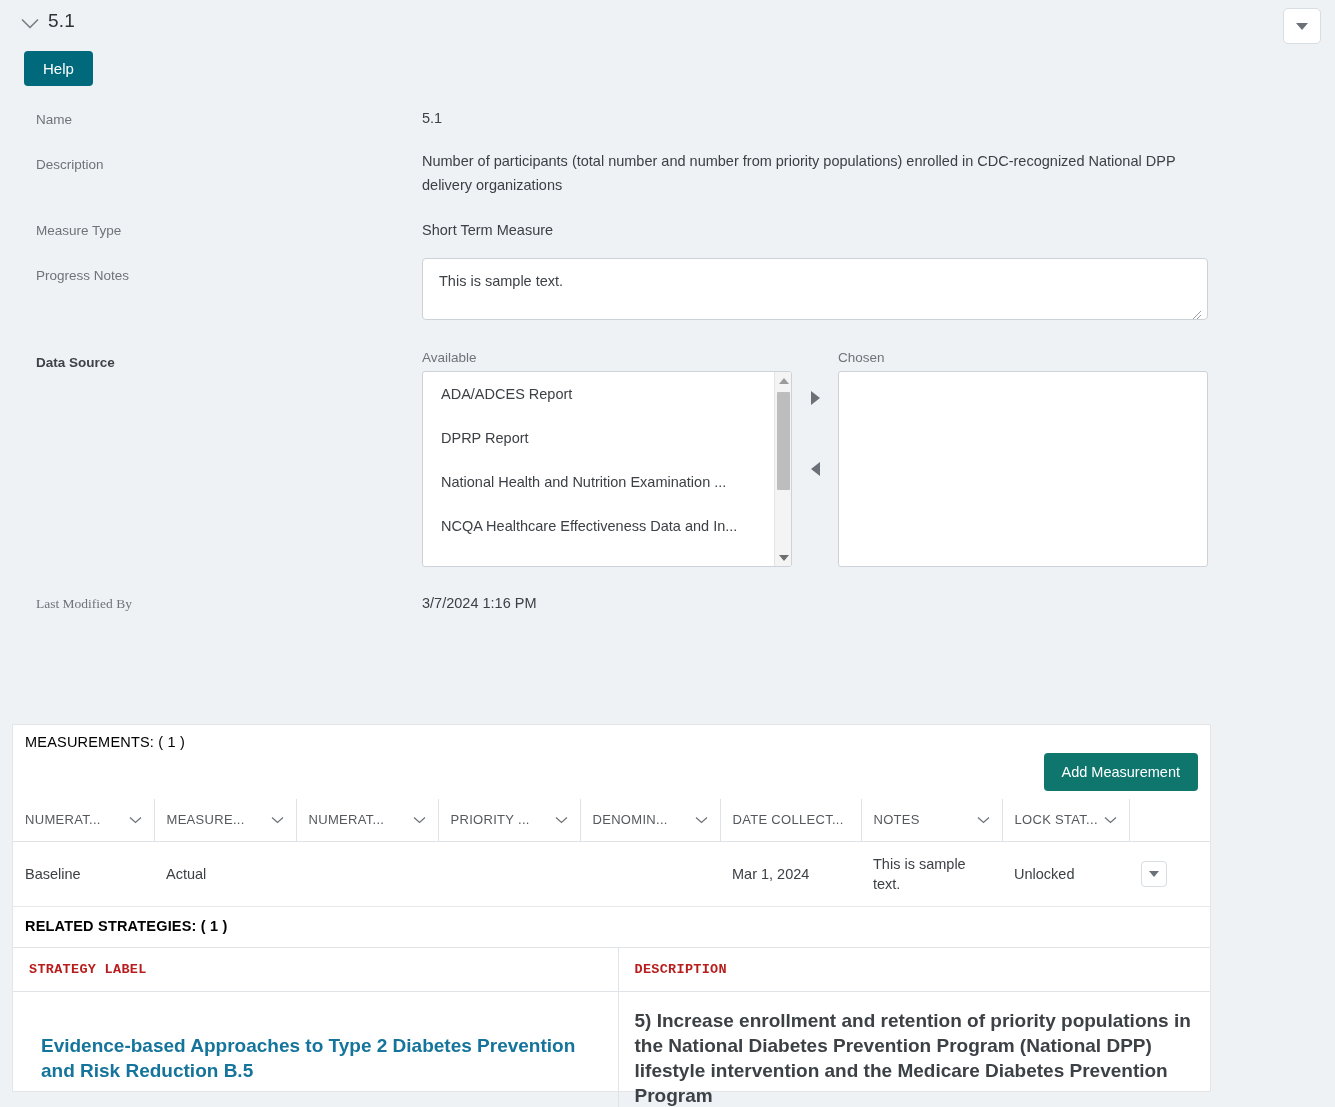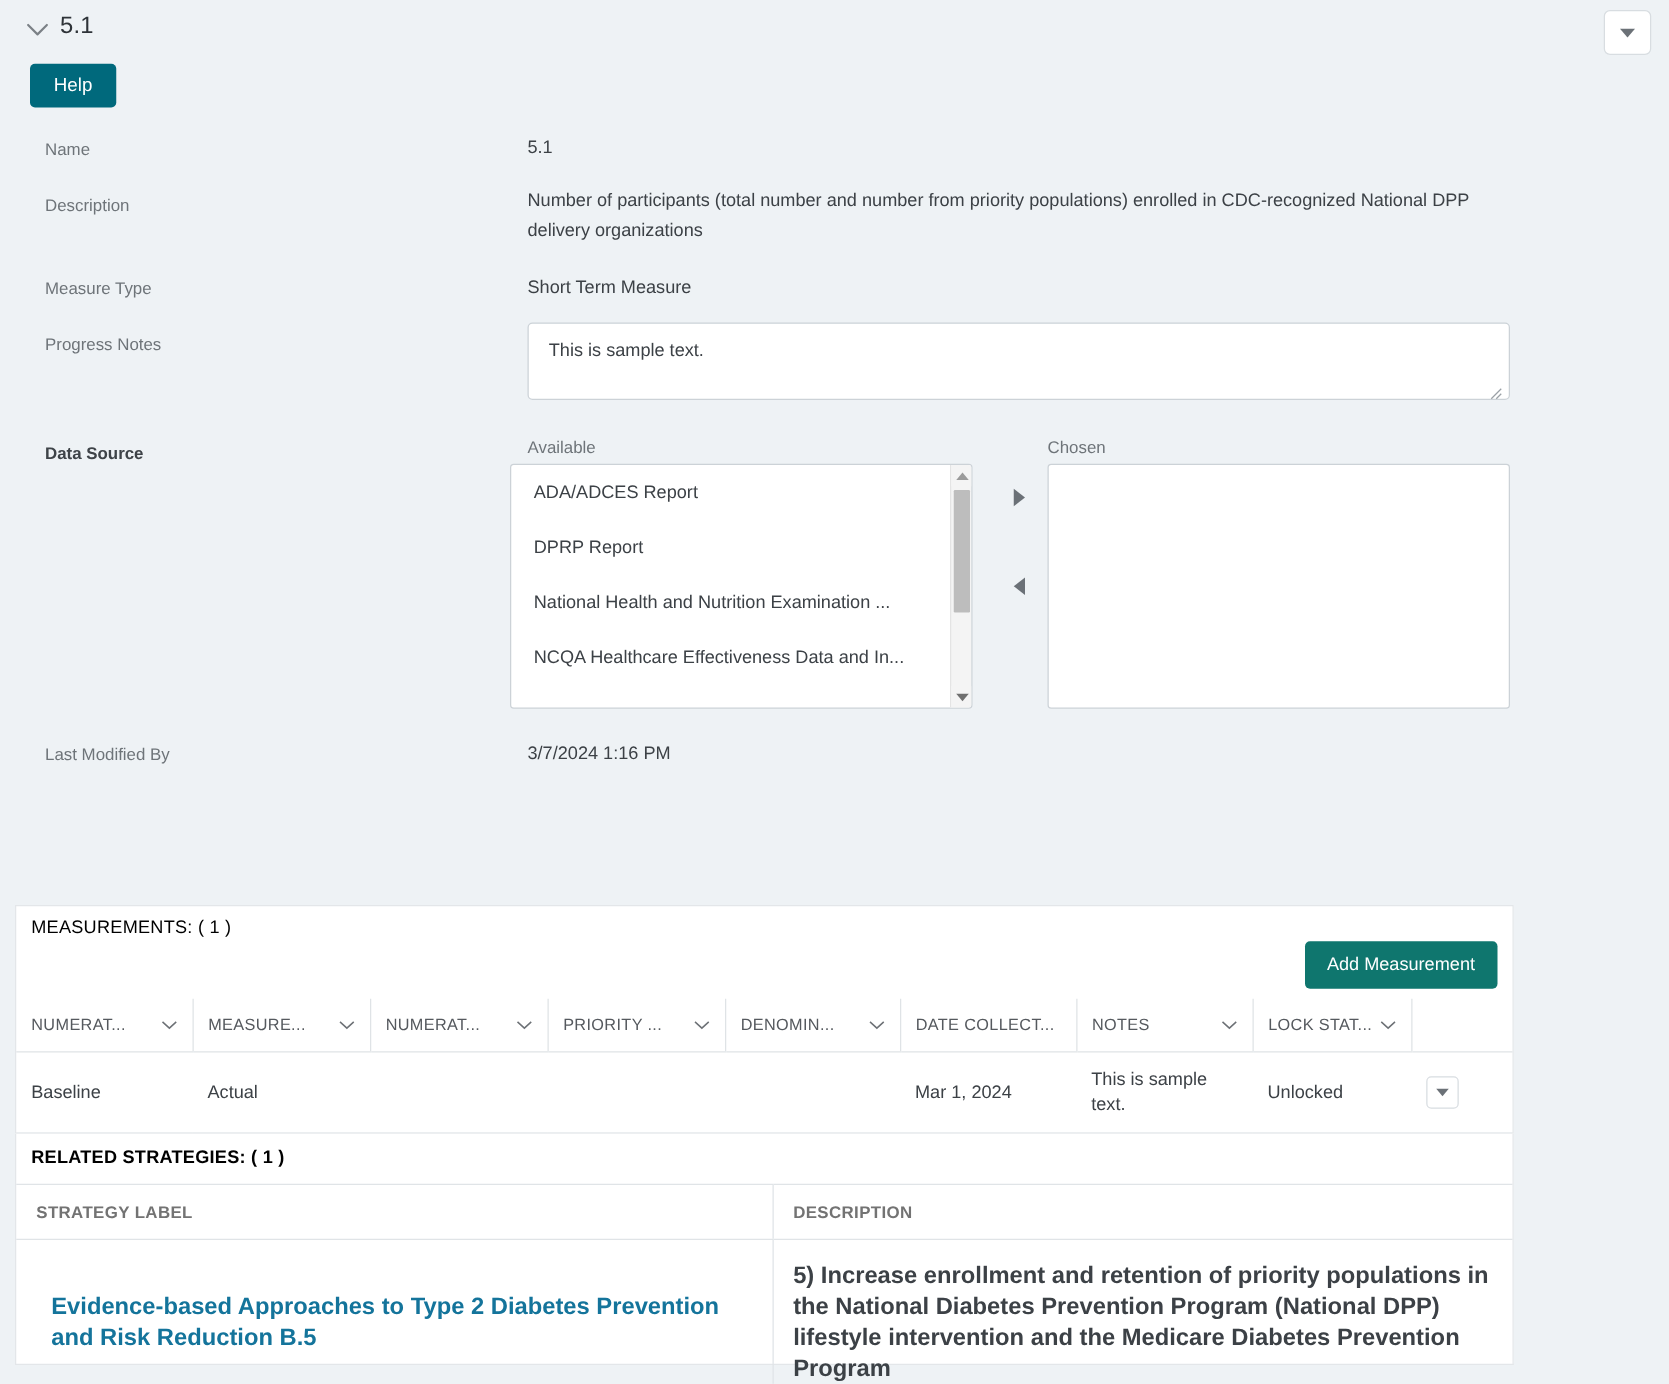--- a/index.html
+++ b/index.html
@@ -88,21 +88,21 @@
   
   .dual { position: absolute; left: 0; width: 1335px; }
   .dl-cap {
     position: absolute; font-size: 13.5px; color: #6e7479;
   }
   .listbox {
     position: absolute; background: #fff;
     border: 1px solid #ccd2d7; border-radius: 3px;
     overflow: hidden;
   }
-  .lb-available { left: 408px; top: 26px; width: 370px; height: 196px; }
+  .lb-available { left: 422px; top: 26px; width: 370px; height: 196px; }
   .lb-chosen    { left: 838px; top: 26px; width: 370px; height: 196px; }
   .lb-items { position: absolute; left: 0; top: 0; width: 352px; height: 194px; }
   .lb-item {
     height: 44px; line-height: 44px;
     padding-left: 18px; padding-right: 6px;
     font-size: 14.5px; color: #3c4146;
     white-space: nowrap; overflow: hidden; cursor: pointer;
   }
   
   .sbar {
@@ -195,26 +195,27 @@
   }
   .tri-sm {
     width: 0; height: 0;
     border-left: 5px solid transparent; border-right: 5px solid transparent;
     border-top: 6px solid #6b7177;
   }
 
   
   table.rs { border-collapse: collapse; width: 100%; table-layout: fixed; }
   table.rs th {
-    font-size: 13.5px; color: #737373; font-weight: 700;
+    font-size: 13.5px; color: #b91c1c; font-weight: 700;
     text-align: left; letter-spacing: .3px;
     padding: 14px 16px;
     border-top: 1px solid #e0e4e7;
     border-bottom: 1px solid #e0e4e7;
     border-left: 1px solid #e0e4e7;
+    font-family: Liberation Mono, monospace;
   }
   table.rs th:first-child { border-left: none; }
   table.rs td {
     font-size: 19px; color: #3c4146;
     padding: 16px; vertical-align: middle; line-height: 25px;
     border-bottom: 1px solid #e0e4e7;
     border-left: 1px solid #e0e4e7;
     font-weight: bold;
   }
   table.rs td:first-child { border-left: none; }
@@ -296,21 +297,21 @@
         <div class="mv-btn mv-left">
           <span class="tri-left"></span>
         </div>
 
         <div class="listbox lb-chosen"></div>
       </div>
     </div>
 
 
     <div class="frow" style="height:40px;">
-      <div class="flabel" style="top:11px;">Last Modified By</div>
+      <div class="flabel" style="top:11px;font-family:Liberation Serif, serif;">Last Modified By</div>
       <div class="fvalue" style="top:6px;">3/7/2024 1:16 PM</div>
     </div>
   </div>
 
   <div class="panel" style="top:724px; height:183px;">
     <div class="panel-title" style="position:absolute; left:12px; top:9px;">MEASUREMENTS: ( 1 )</div>
 
     <button class="btn-teal" style="position:absolute; right:12px; top:28px;">Add Measurement</button>
 
     <div style="position:absolute; left:0; top:74px; width:100%;">

